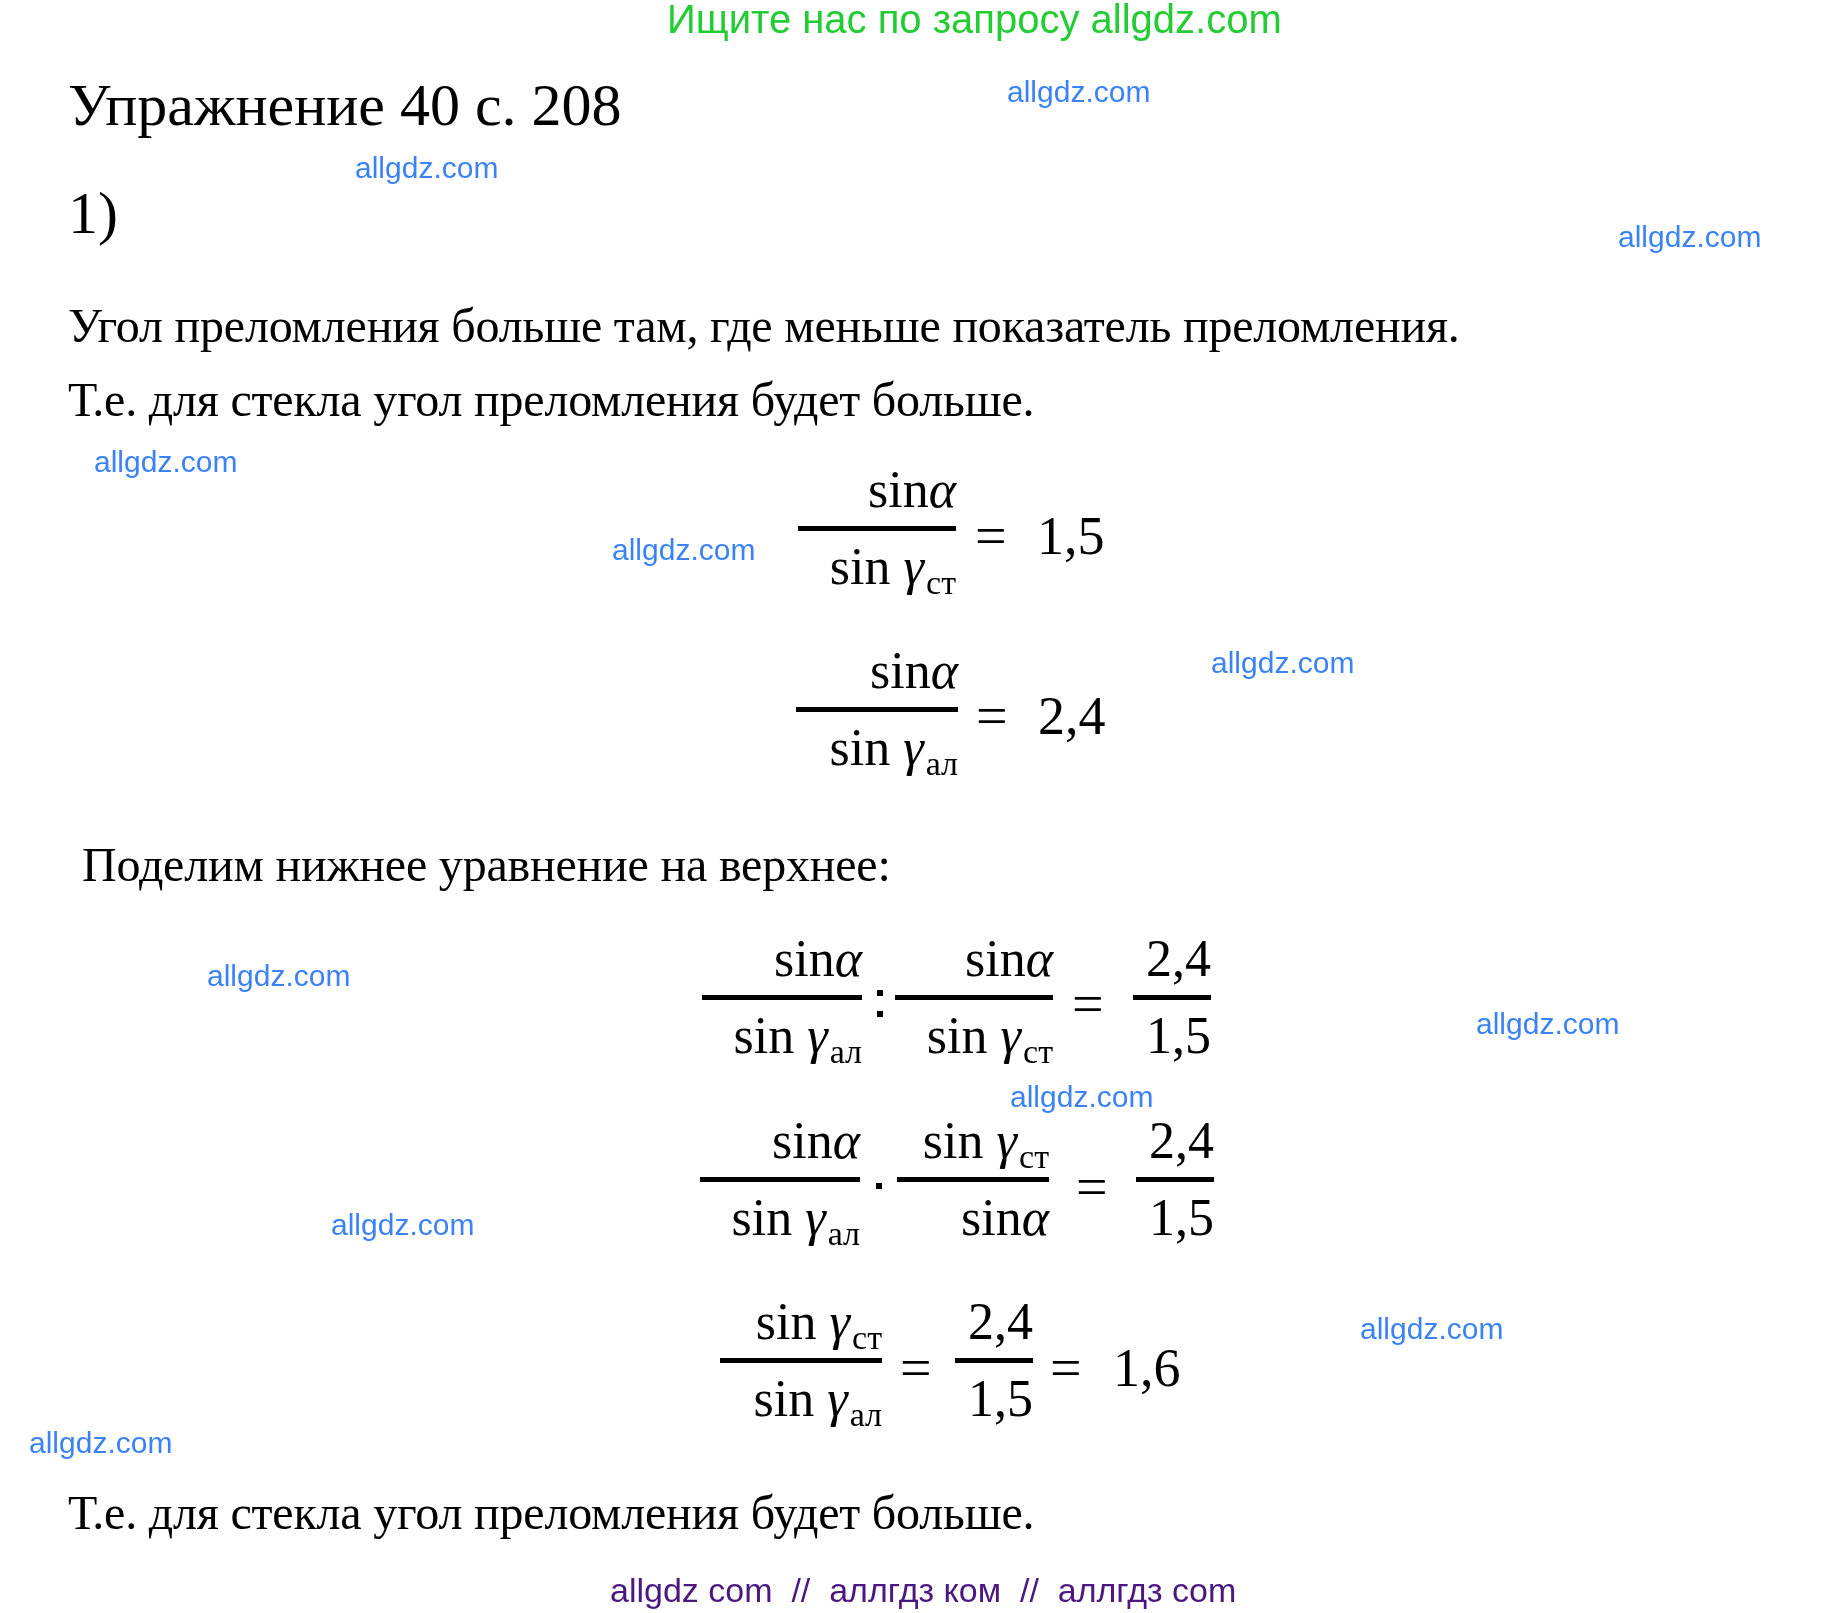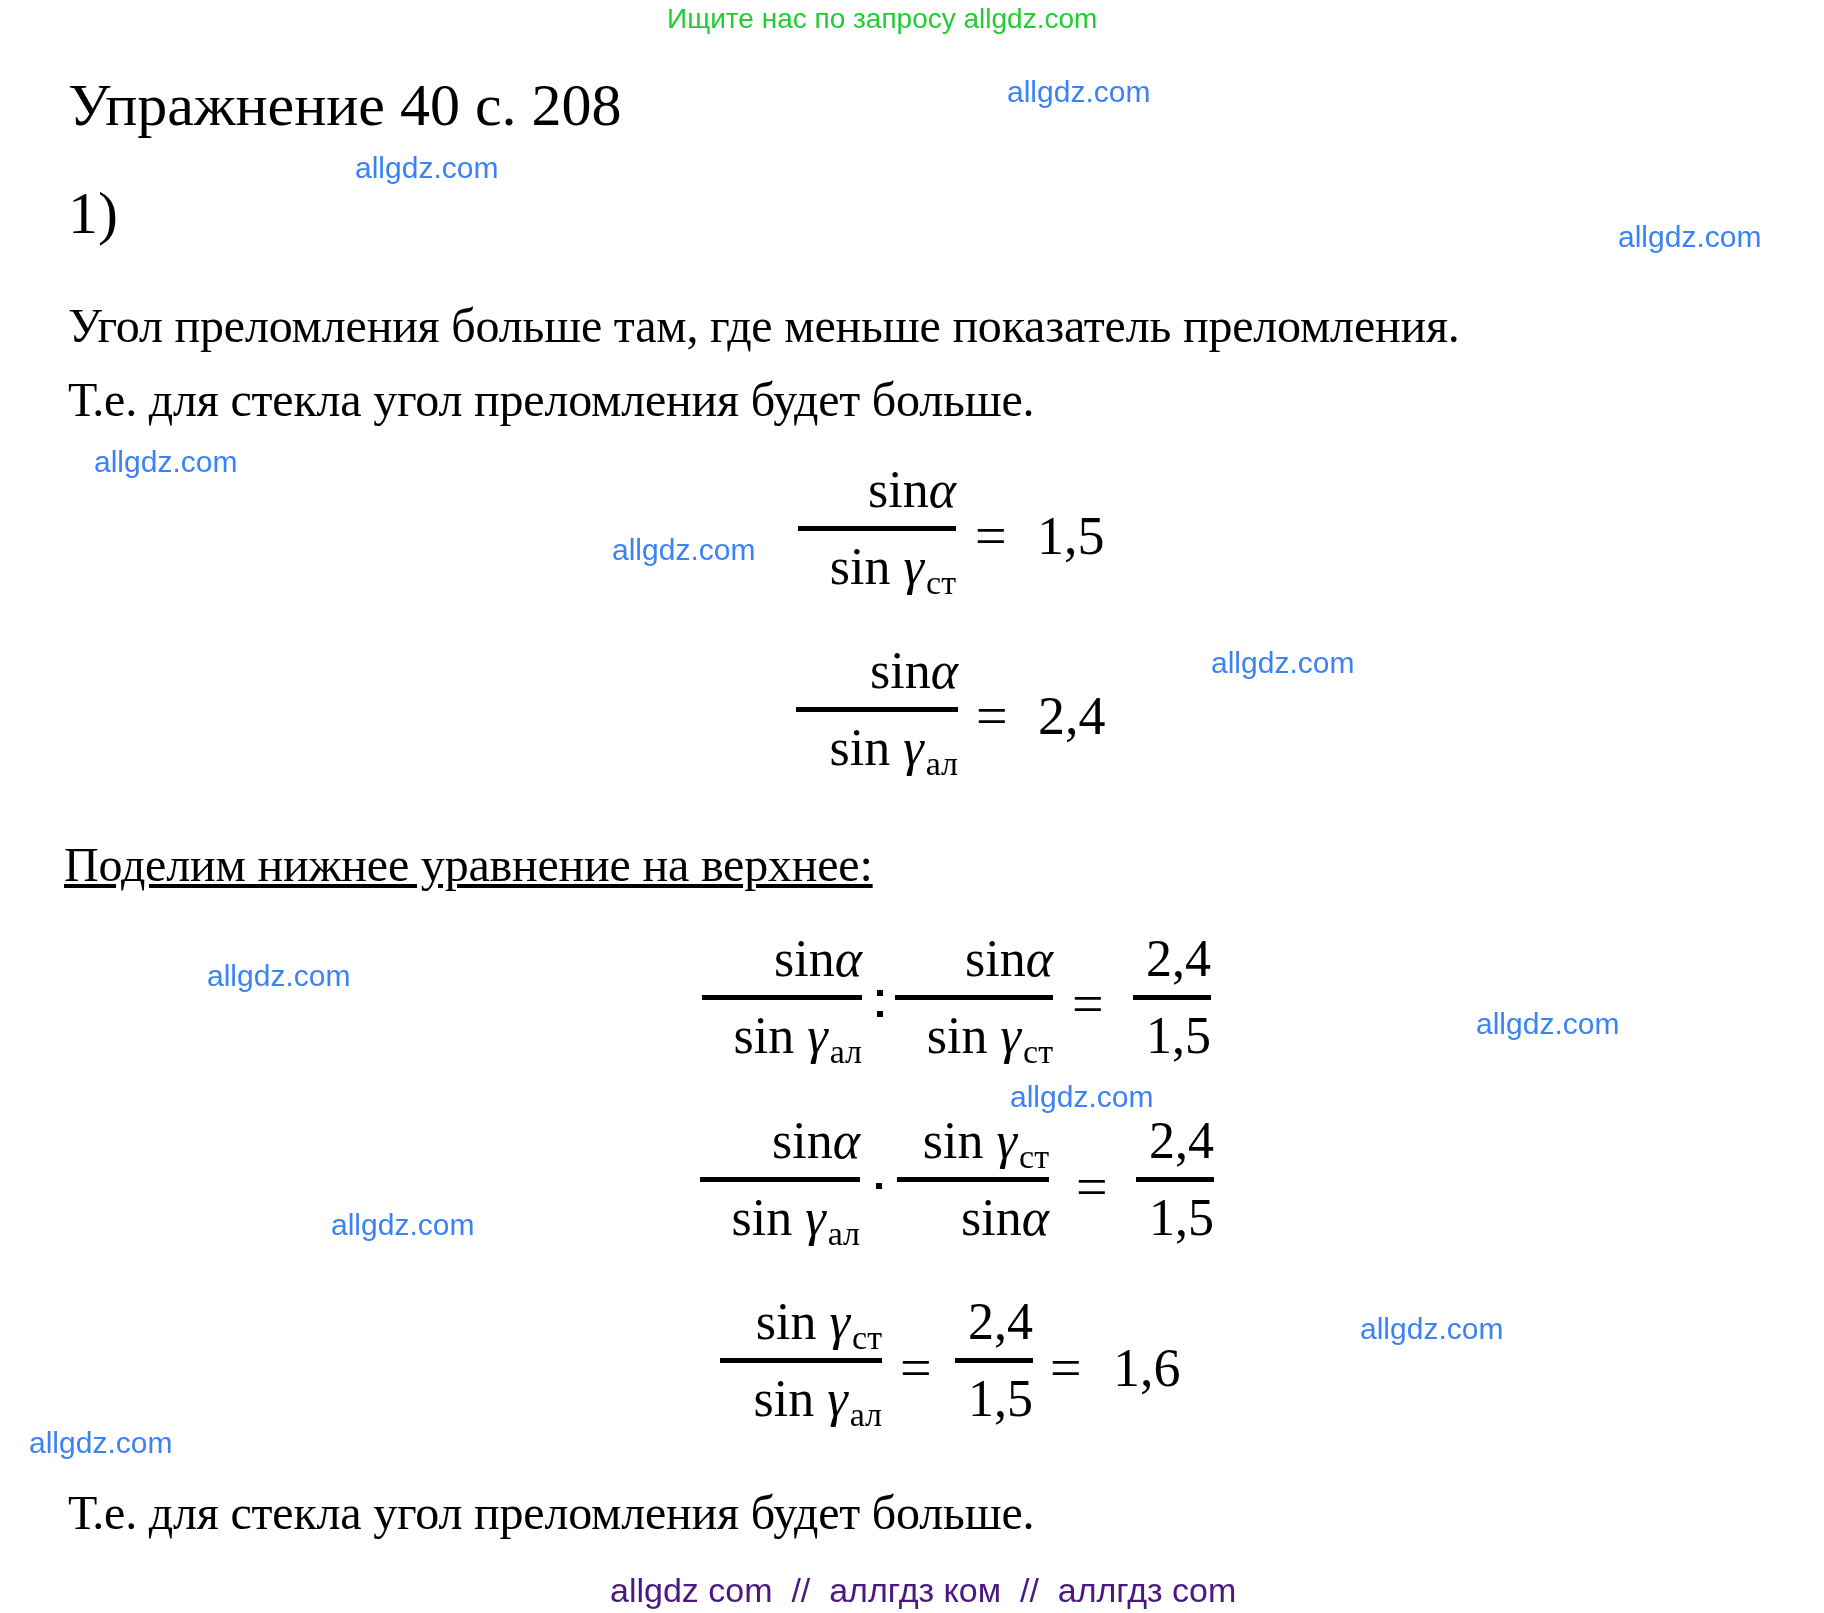--- a/index.html
+++ b/index.html
@@ -1,20 +1,20 @@
 <!DOCTYPE html>
 <html><head>
 <meta charset="utf-8">
 <style>
   html, body { margin: 0; padding: 0; background: #ffffff; }
   body { width: 1824px; height: 1613px; position: relative; overflow: hidden; }
   .abs { position: absolute; white-space: nowrap; }
   .serif { font-family: "Liberation Serif", "DejaVu Serif", serif; color: #000; }
   .sans { font-family: "Liberation Sans", "DejaVu Sans", sans-serif; }
-  .header { font-size: 28px; line-height: 30px; }
+  .header { font-size: 40px; line-height: 30px; }
   .title { font-size: 60px; line-height: 60px; }
   .body-text { font-size: 48px; line-height: 60px; letter-spacing: -0.2px; }
   .wm { font-size: 30px; line-height: 30px; color: #3b82f6; }
   .footer { font-size: 34px; line-height: 30px; }
 
   
   .math { font-family: "Liberation Serif", "DejaVu Serif", serif; font-size: 52px; color: #000; }
   .frac { position: absolute; display: flex; flex-direction: column; align-items: flex-end; }
   .frac .num, .frac .den { line-height: 60px; height: 60px; white-space: nowrap; display: flex; align-items: baseline; justify-content: center; }
   .frac .bar { height: 5px; background: #000; width: 100%; margin: 6px 0 6px 0; }
@@ -59,21 +59,21 @@
     </div>
     <div class="bar"></div>
     <div class="den">
       <span>sin</span>&nbsp;<span class="greek">γ</span><span class="sub">ал</span>
     </div>
   </div>
   <div class="op" style="left:976px; top:688px;">=</div>
   <div class="num-val" style="left:1038px; top:688px;">2,4</div>
 </div>
 
-<div class="abs serif body-text" style="left:64px; top:835px;text-decoration:underline;">Поделим нижнее уравнение на верхнее:</div>
+<div class="abs serif body-text" style="left:82px; top:835px;">Поделим нижнее уравнение на верхнее:</div>
 
 <div class="math">
   <div class="frac" style="left:702px; top:929px; width:160px;">
     <div class="num">
       <span>sin</span>
         <span class="greek">α</span>
     </div>
     <div class="bar"></div>
     <div class="den">
       <span>sin</span>&nbsp;<span class="greek">γ</span><span class="sub">ал</span>

